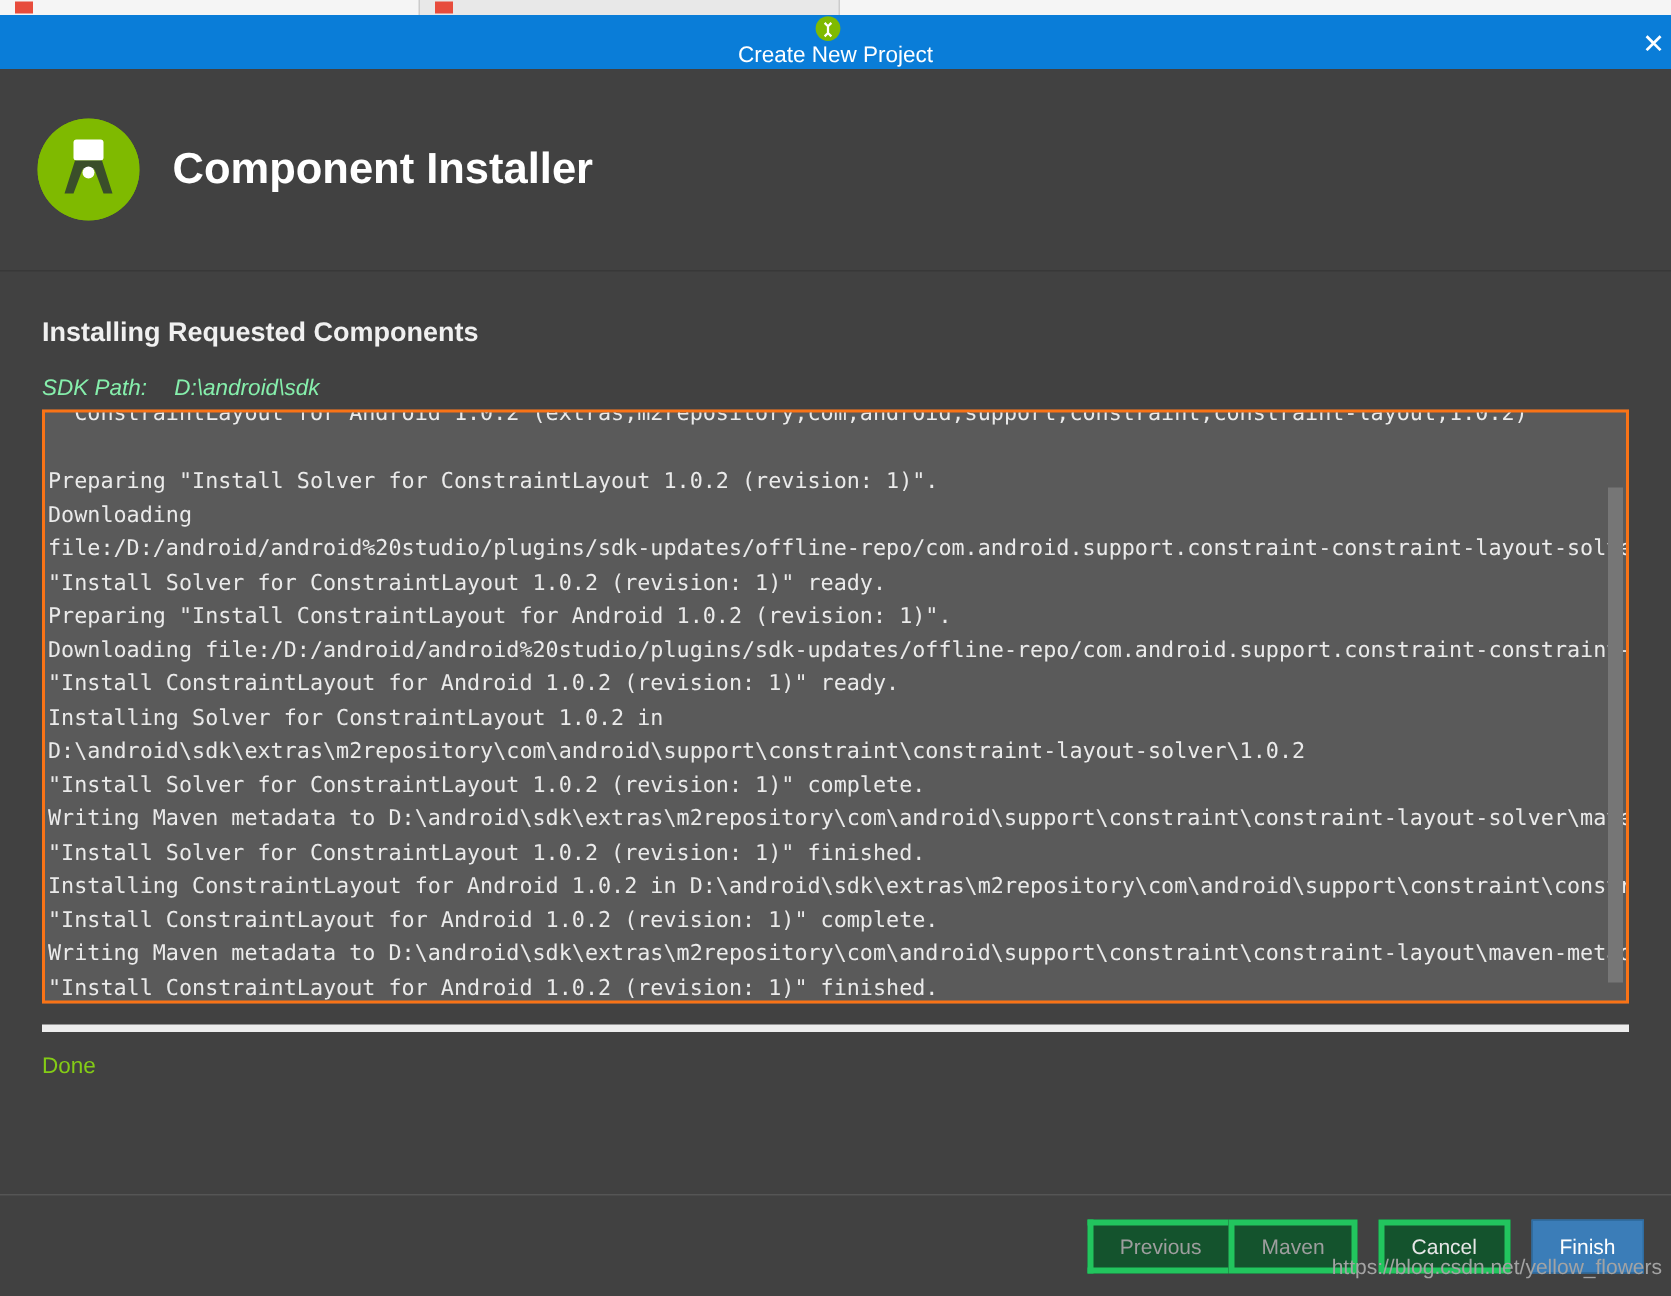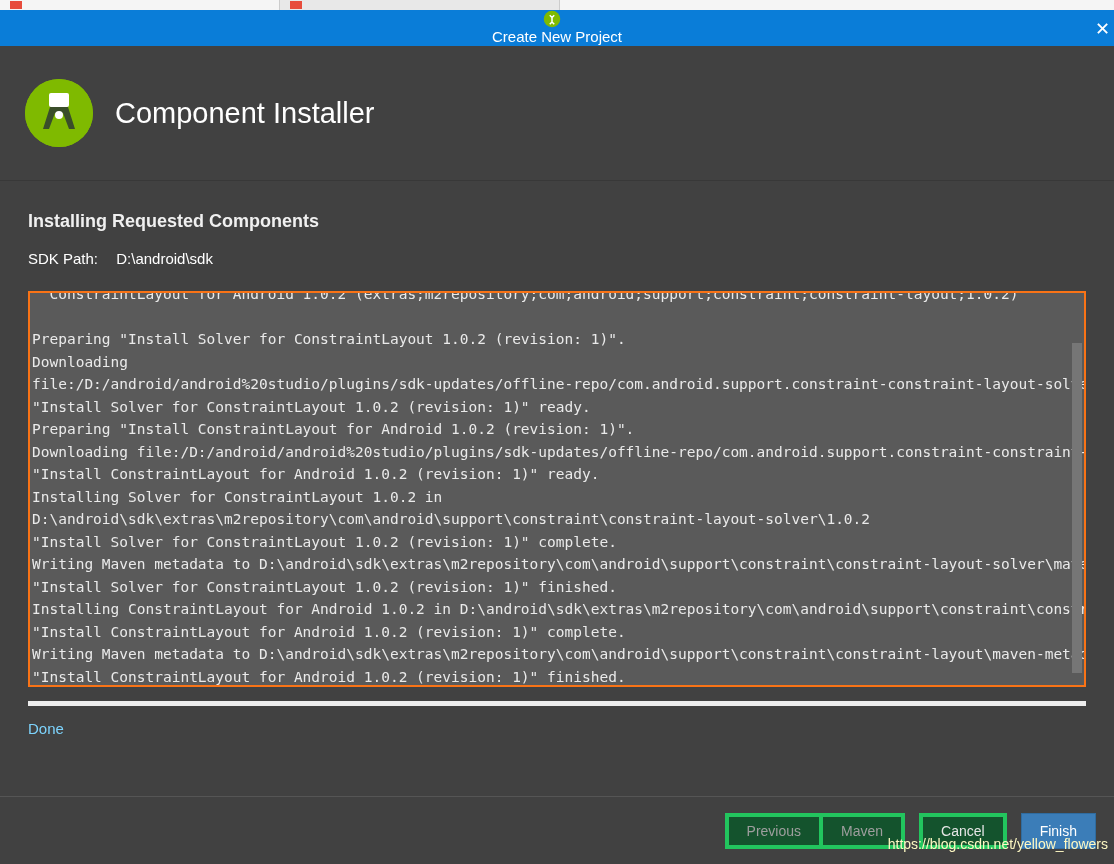--- a/index.html
+++ b/index.html
@@ -65,35 +65,36 @@
     .logo-circle {
       width: 68px; height: 68px;
       border-radius: 50%;
       background: #7fba00;
       position: relative;
       display: flex; align-items: center; justify-content: center;
     }
     .header-title {
       color: white;
       font-size: 29px;
-      font-weight: 400;
+      font-weight: 700;
     }
     .content {
       padding: 30px 28px 0 28px;
     }
     .subheading {
       color: #f0f0f0;
       font-size: 18px;
       font-weight: 600;
       margin-bottom: 18px;
     }
     .sdk-path {
-      color: #ffffff;
+      color: #86efac;
       font-size: 15px;
-      margin-bottom: 24px;
+      margin-bottom: 6px;
+      font-style: italic;
     }
     .sdk-path-label { margin-right: 14px; }
     .terminal {
       background: #5a5a5a;
       border: 2px solid #f97316;
       height: 396px;
       position: relative;
       overflow: hidden;
     }
     .terminal-content {
@@ -114,21 +115,21 @@
       width: 10px;
       height: 330px;
       background: #767676;
     }
     .progress-bar {
       margin-top: 14px;
       height: 5px;
       background: #ededed;
     }
     .done-text {
-      color: #7dd3fc;
+      color: #84cc16;
       font-size: 15px;
       margin-top: 14px;
     }
     .footer {
       position: absolute;
       bottom: 0;
       left: 0;
       right: 0;
       height: 68px;
       border-top: 1px solid #555;
@@ -163,21 +164,21 @@
     }
     .btn-pair {
       display: flex;
       gap: 0;
     }
     .btn-pair .btn:first-child { border-right: none; }
     .watermark {
       position: absolute;
       right: 6px;
       bottom: 12px;
-      color: #fef9c3;
+      color: #a3a3a3;
       font-size: 14px;
       font-family: Arial, sans-serif;
       pointer-events: none;
     }
   </style>
 </head>
 <body>
 
 <div class="tabstrip">
   <div class="tab-red">

